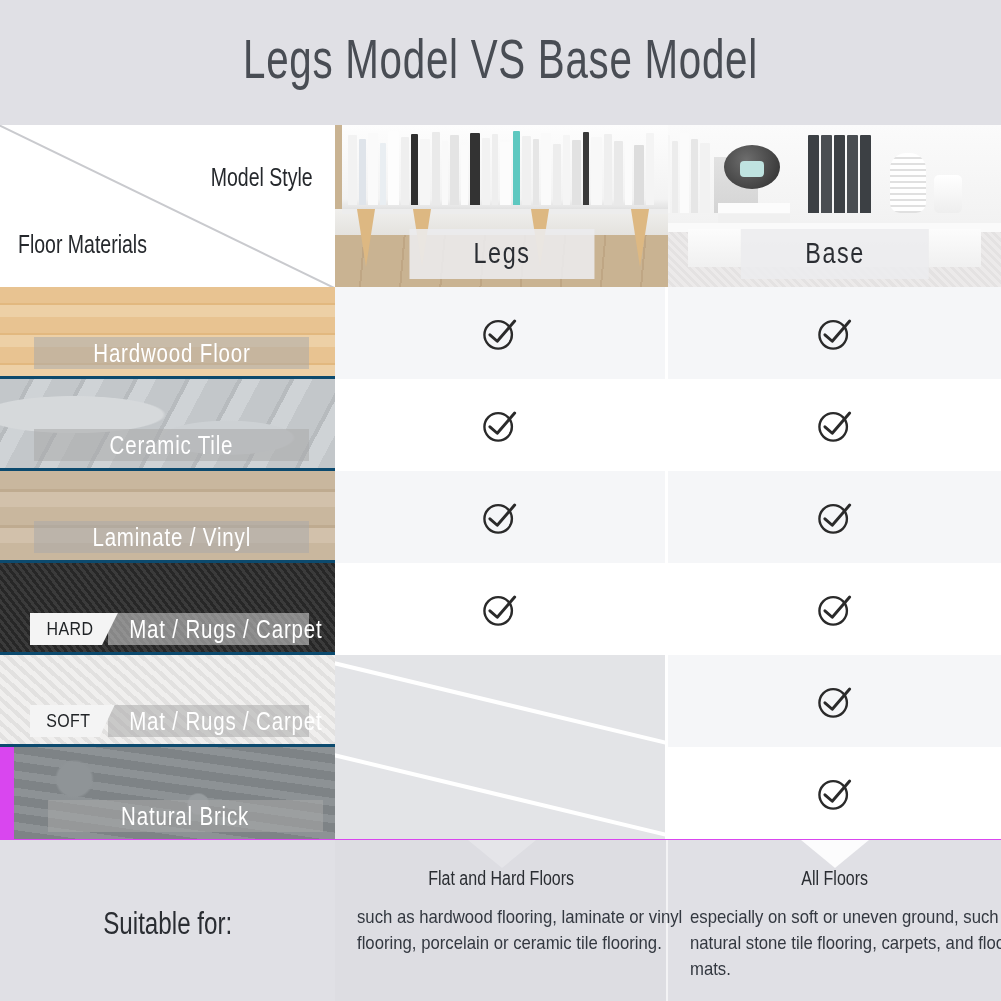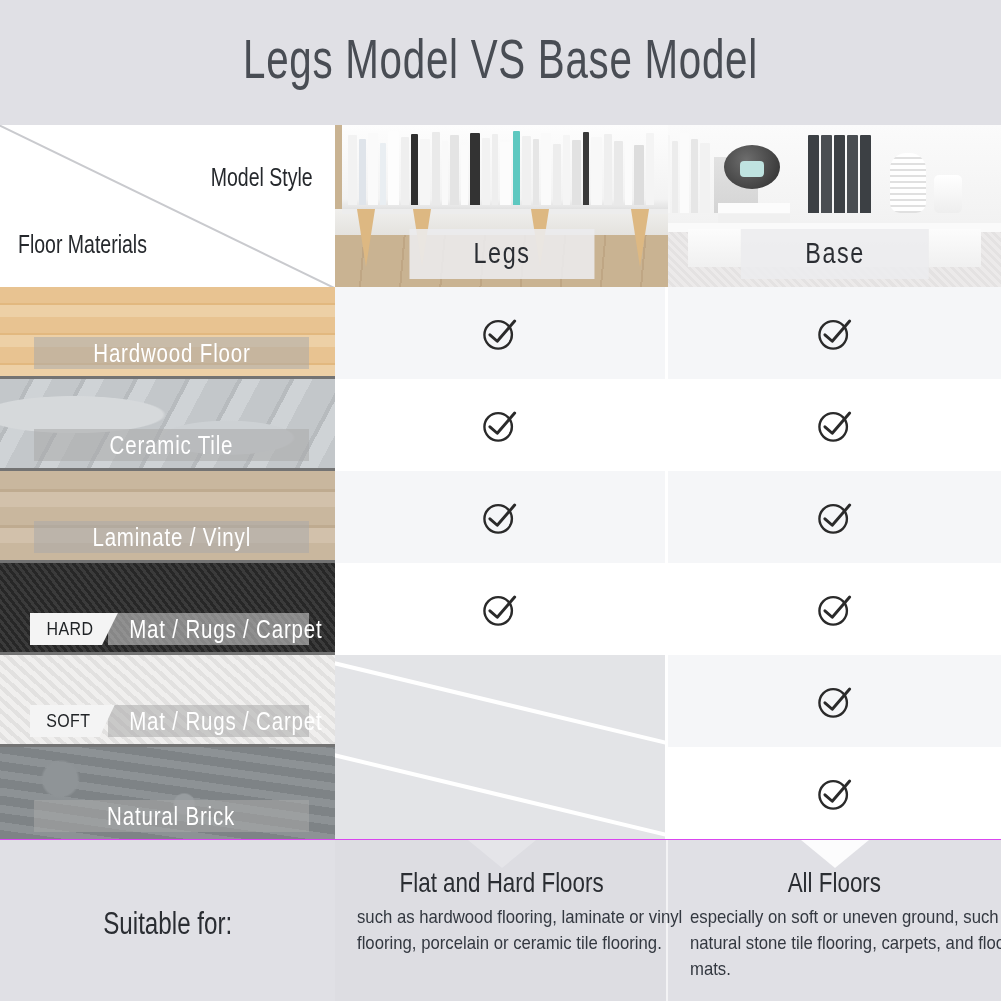--- a/index.html
+++ b/index.html
@@ -147,21 +147,21 @@
   }
   .carpet { position: absolute; left:0; right:0; bottom:0; height: 60px;
     background: repeating-linear-gradient(45deg,#eceaea 0 3px,#e4e2e2 3px 6px); }
 
   
   .mat-row { position: absolute; left: 0; width: 1001px; height: 92px; }
   .mat-cell {
     position: absolute; left: 0; top: 0;
     width: 335px; height: 92px;
     overflow: hidden;
-    border-bottom: 3px solid #737373;
+    border-bottom: 3px solid #0c4a6e;
     box-sizing: border-box;
   }
   .mat-texture { position: absolute; inset: 0; }
   .mat-band {
     position: absolute;
     left: 34px; right: 26px; bottom: 7px;
     height: 32px;
     background: rgba(170,170,170,0.55);
     display: flex;
     align-items: center;
@@ -279,21 +279,21 @@
     color: #2a2d32;
     white-space: nowrap;
   }
   #suitable-label span { display:inline-block; transform: scaleX(0.78); }
 
   .footer-col { position: absolute; top: 0; width: 333px; height: 161px; }
   .footer-heading {
     position: absolute; left: 0; top: 27px; width: 100%;
     text-align: center;
     font-family: "Liberation Sans Narrow", "Liberation Sans", sans-serif;
-    font-size: 28px;
+    font-size: 20px;
     color: #2a2d32;
     white-space: nowrap;
   }
   .footer-heading span { display:inline-block; transform: scaleX(0.80); }
   .footer-desc {
     position: absolute; left: 22px; right: 16px; top: 64px;
     font-family: "Liberation Sans Narrow", "Liberation Sans", sans-serif;
     font-size: 19px;
     line-height: 26px;
     color: #333840;
@@ -499,21 +499,21 @@
       </div>
       <div class="val-cell base odd">
         <svg class="check-icon" viewBox="0 0 48 48">
           <circle cx="22" cy="26" r="15" fill="none" stroke="#2a2a2a" stroke-width="2.6"></circle>
           <path d="M13 26 L21 33 L40 11" fill="none" stroke="#2a2a2a" stroke-width="3.2" stroke-linecap="round" stroke-linejoin="round"></path>
         </svg>
       </div>
     </div>
 
     <div class="mat-row" style="top:622px;">
-      <div class="mat-cell" style="border-bottom:none;">
+      <div class="mat-cell" style="border-bottom:none;margin-left:14px;">
         <div class="mat-texture tex-brick"></div>
         <div class="mat-band">
           <span class="mat-text">Natural Brick</span>
         </div>
       </div>
       <div class="val-cell legs na">
         <div class="na-slash"></div>
       </div>
       <div class="val-cell base even">
         <svg class="check-icon" viewBox="0 0 48 48">

